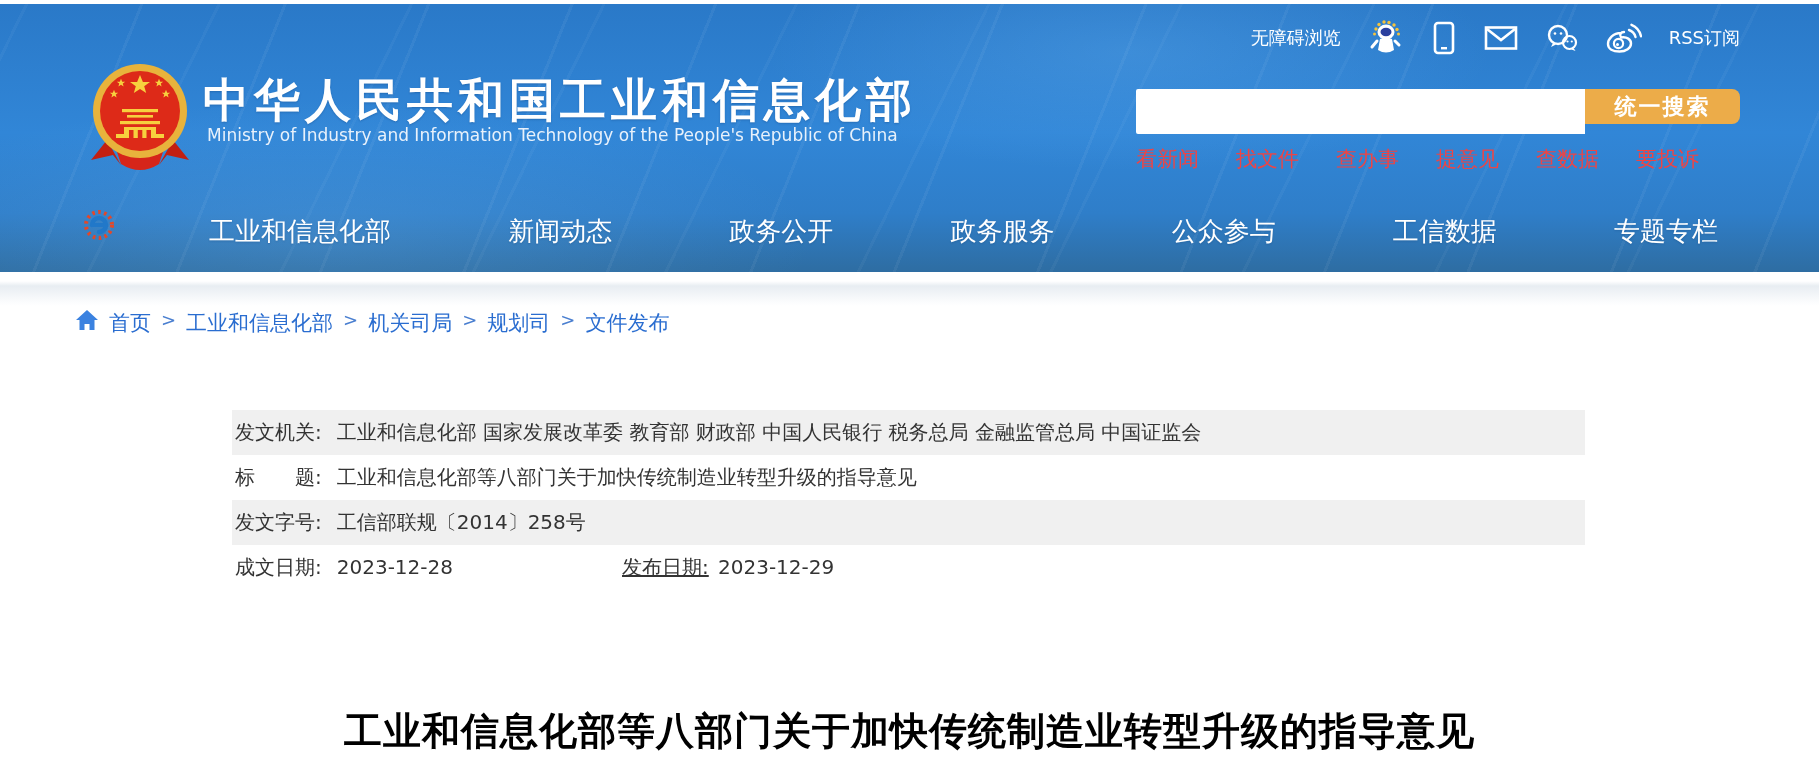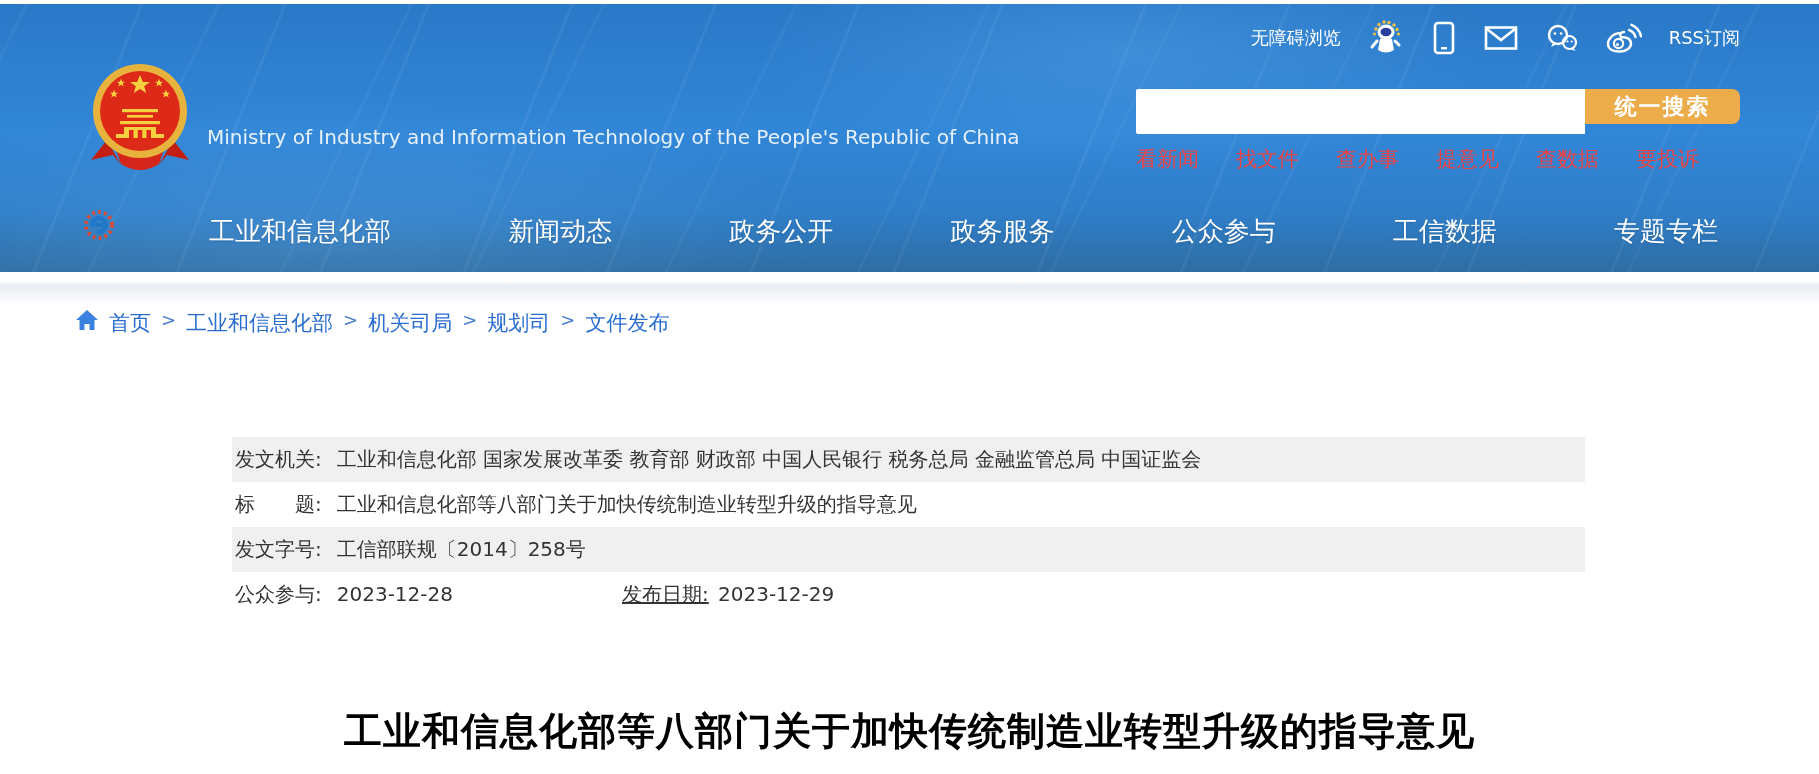--- a/index.html
+++ b/index.html
@@ -23,41 +23,41 @@
   }
 
   
   .util { position:absolute; top:16px; right:79px; height:36px; display:flex; align-items:center; gap:27px; color:#fff; font-size:18px; }
   .util .txt { white-space:nowrap; }
   .uicon { display:flex; align-items:center; justify-content:center; cursor:pointer; }
 
   
   .emblem { position:absolute; left:85px; top:56px; }
   .brand-title { position:absolute; left:203px; top:66px; color:#fff; font-size:46px; font-weight:bold; letter-spacing:5px; white-space:nowrap; text-shadow:0 1px 2px rgba(0,40,90,.25); }
-  .brand-sub { position:absolute; left:207px; top:121px; color:#e8f1fb; font-size:20px; white-space:nowrap; }
+  .brand-sub { position:absolute; left:207px; top:121px; color:#e8f1fb; font-size:17px; white-space:nowrap; }
 
   
   .search-input { position:absolute; left:1136px; top:85px; width:449px; height:45px; border:none; outline:none; background:#fff; font-size:20px; padding:0 12px; border-radius:2px 0 0 2px; }
   .search-btn { position:absolute; left:1585px; top:85px; width:155px; height:35px; border:none; background:#ecac49; color:#fff; font-size:22px; font-weight:bold; letter-spacing:2px; border-radius:0 8px 8px 0; cursor:pointer; font-family:inherit; }
 
   .qlinks { position:absolute; left:1136px; top:141px; display:flex; gap:37px; color:#ef4444; font-size:21px; }
   .qlinks span { cursor:pointer; white-space:nowrap; }
 
   
   .nav-logo { position:absolute; left:82px; top:202px; }
   .nav { position:absolute; left:209px; top:210px; width:1509px; display:flex; justify-content:space-between; color:#fff; font-size:26px; }
   .nav span { cursor:pointer; white-space:nowrap; text-shadow:0 1px 2px rgba(0,40,90,.2); }
 
   
   .crumb { position:absolute; left:75px; top:305px; display:flex; align-items:flex-start; gap:10px; font-size:21px; color:#2a6dd0; }
   .crumb .sep { color:#4a7fd0; font-size:18px; }
   .crumb .bc { cursor:pointer; white-space:nowrap; }
 
   
-  .doc { position:absolute; left:232px; top:433px; width:1353px; }
+  .doc { position:absolute; left:232px; top:406px; width:1353px; }
   .doc .row { position:relative; height:45px; line-height:45px; font-size:20px; color:#333; padding-left:3px; white-space:nowrap; }
   .doc .row.gray { background:#f0f0f0; }
   .doc .lbl { display:inline-block; min-width:80px; }
   .doc .val { margin-left:15px; }
   .doc .lbl2 { position:absolute; left:390px; top:0;text-decoration:underline; }
   .doc .val2 { position:absolute; left:486px; top:0; }
 
   
   .article-title { position:absolute; left:0; top:702px; width:1819px; text-align:center; font-size:38px; font-weight:bold; color:#000; letter-spacing:1px; }
 
@@ -155,20 +155,21 @@
         <rect x="39" y="67" width="32" height="11"></rect>
         <rect x="31" y="74" width="48" height="4"></rect>
       </g>
       <g fill="#dd2a18">
         <rect x="44" y="70" width="4.5" height="8"></rect>
         <rect x="52.8" y="70" width="4.5" height="8"></rect>
         <rect x="61.5" y="70" width="4.5" height="8"></rect>
       </g>
     </svg>
   </div>
+  <div class="brand-title">中华人民共和国工业和信息化部</div>
   <div class="brand-sub">Ministry of Industry and Information Technology of the People's Republic of China</div>
 
   <input class="search-input" type="text" placeholder="" style="">
   <button class="search-btn">统一搜索</button>
 
   <div class="qlinks">
     <span>看新闻</span>
     <span>找文件</span>
     <span>查办事</span>
     <span>提意见</span>
@@ -214,21 +215,21 @@
     <div class="row gray">
       <span class="lbl">发文机关:</span><span class="val">工业和信息化部 国家发展改革委 教育部 财政部 中国人民银行 税务总局 金融监管总局 中国证监会</span>
     </div>
     <div class="row">
       <span class="lbl">标　　题:</span><span class="val">工业和信息化部等八部门关于加快传统制造业转型升级的指导意见</span>
     </div>
     <div class="row gray">
       <span class="lbl">发文字号:</span><span class="val">工信部联规〔2014〕258号</span>
     </div>
     <div class="row">
-      <span class="lbl">公众参与:</span><span class="val">2023-12-28</span>
+      <span class="lbl">成文日期:</span><span class="val">2023-12-28</span>
       <span class="lbl2">发布日期:</span>
       <span class="val2">2023-12-29</span>
     </div>
   </div>
 
   <h1 class="article-title">工业和信息化部等八部门关于加快传统制造业转型升级的指导意见</h1>
 
 </div>
 
 </body></html>

